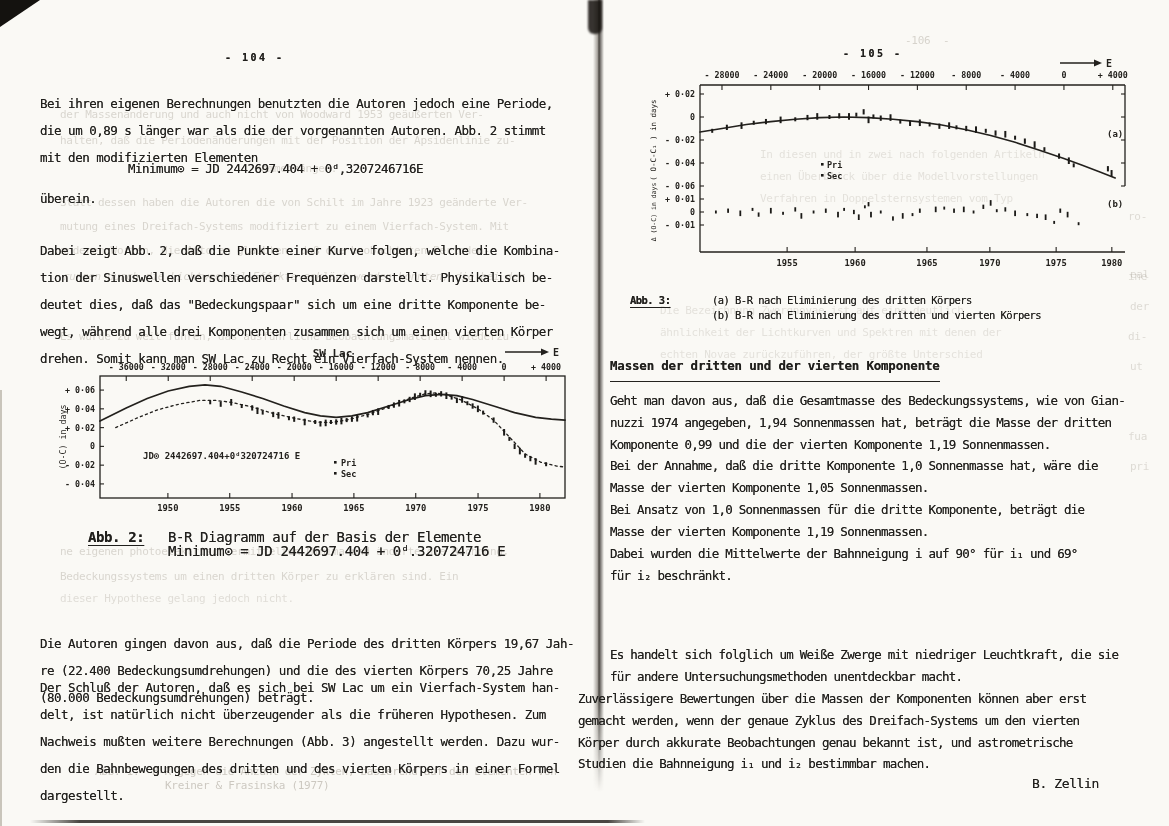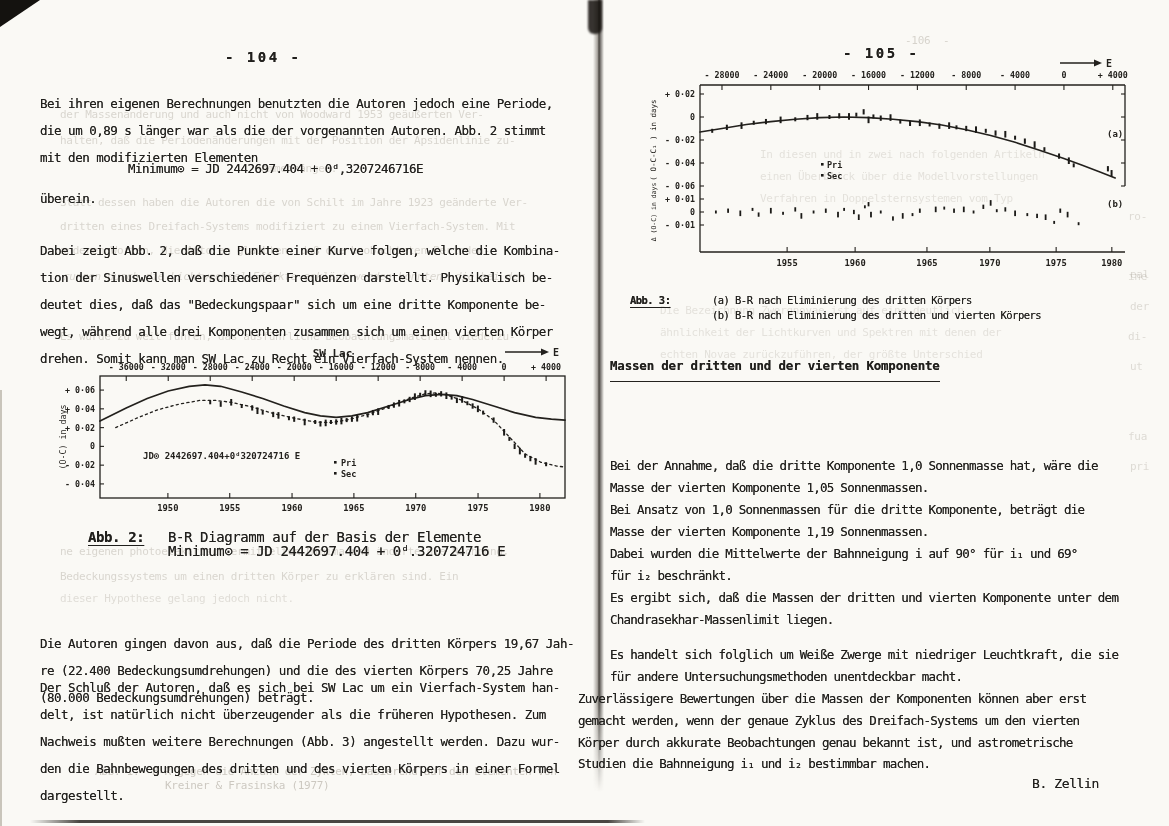--- a/index.html
+++ b/index.html
@@ -19,21 +19,21 @@
             mask-image:linear-gradient(to right,transparent,#000 8%,#000 94%,transparent);}
   .left-edge{position:absolute;left:0;top:390px;width:2px;height:436px;background:#c9c5bb;}
   
   .ghost{position:absolute;white-space:pre;font:11px/14px "DejaVu Sans Mono",monospace;
     color:#8d8578;opacity:.30;filter:blur(.5px);letter-spacing:-.3px;}
   
   .t{position:absolute;white-space:pre;color:#201f1c;
      font:12.5px/27px "DejaVu Sans Mono",monospace;letter-spacing:-.5px;
      text-shadow:0 0 .35px rgba(32,31,28,.75);}
   .t-r{font:12.5px/21.8px "DejaVu Sans Mono",monospace;letter-spacing:-.75px;}
-  .page-num{font-weight:bold;letter-spacing:2.5px;font-size:14px;}
+  .page-num{font-weight:bold;letter-spacing:2.5px;font-size:10px;}
   .caption{font-size:14px;line-height:13.5px;letter-spacing:-.4px;}
   .caption-r{font-size:10.5px;line-height:15px;letter-spacing:-.55px;}
   .cap-label{font-weight:bold;text-decoration:underline;text-underline-offset:3px;}
   .section-head{font-weight:bold;font-size:12.5px;letter-spacing:-.2px;
     border-bottom:1.5px solid #24221e;padding-bottom:2px;}
   .sig{font-size:13px;letter-spacing:-.4px;}
   .fig{position:absolute;}
 </style>
 </head>
 <body>
@@ -43,21 +43,21 @@
   <div class="corner-mark"></div>
   <div class="gutter"></div>
   <div class="gutter-top"></div>
   <div class="bottom-edge"></div>
   <div class="left-edge"></div>
   <div id="ghost-layer">
       <div class="ghost" style="left: 60px; top: 108px;">der Massenänderung und auch nicht von Woodward 1953 geäußerten Ver-</div>
       <div class="ghost" style="left: 60px; top: 134px;">halten, daß die Periodenänderungen mit der Position der Apsidenlinie zu-</div>
       <div class="ghost" style="left: 255px; top: 162px;">sammenhängen.</div>
       <div class="ghost" style="left: 60px; top: 196px;">Statt dessen haben die Autoren die von Schilt im Jahre 1923 geänderte Ver-</div>
-      <div class="ghost" style="left: 60px; top: 220px;">dritten eines Dreifach-Systems modifiziert zu einem Vierfach-System. Mit</div>
+      <div class="ghost" style="left: 60px; top: 220px;">mutung eines Dreifach-Systems modifiziert zu einem Vierfach-System. Mit</div>
       <div class="ghost" style="left: 60px; top: 244px;">anderen Worten, die Autoren glaubten, daß die beobachteten Perioden-</div>
       <div class="ghost" style="left: 63px; top: 270px; font-style: italic;">rungen durch die Lichtwechsel-Effekte erklärt werden könnten, die bei der</div>
       <div class="ghost" style="left: 60px; top: 330px;">Es würde zu weit führen, das ausführliche Beobachtungsmaterial wiederzu-</div>
       <div class="ghost" style="left: 60px; top: 545px;">ne eigenen photoelektrisch ermittelten Minima und änderte die Rechnung,</div>
       <div class="ghost" style="left: 60px; top: 570px;">Bedeckungssystems um einen dritten Körper zu erklären sind. Ein</div>
       <div class="ghost" style="left: 60px; top: 592px; opacity: 0.24;">dieser Hypothese gelang jedoch nicht.</div>
       <div class="ghost" style="left: 95px; top: 765px; opacity: 0.42;">Abb. 1:  B-R gegen die Anzahl der Zyklen, basierend auf den Elementen von</div>
       <div class="ghost" style="left: 165px; top: 779px; opacity: 0.42;">Kreiner &amp; Frasinska (1977)</div>
       <div class="ghost" style="left: 905px; top: 34px; opacity: 0.32;">-106  -</div>
       <div class="ghost" style="left: 760px; top: 148px; opacity: 0.2;">In diesen und in zwei nach folgenden Artikeln</div>
@@ -372,28 +372,29 @@
         <line x1="466.825" y1="192" x2="466.825" y2="197" stroke="#23211d" stroke-width="1.1"></line>
         <text x="466.825" y="211" font-size="8.8" text-anchor="middle" fill="#23211d" font-family="&quot;DejaVu Sans Mono&quot;,monospace" font-weight="bold">1980</text>
       </svg></div>
 
   <div class="t caption-r cap-label" style="left:630px;top:293px;">Abb. 3:</div>
   <div class="t caption-r" style="left:712px;top:293px;">(a) B-R nach Eliminierung des dritten Körpers
 (b) B-R nach Eliminierung des dritten und vierten Körpers</div>
 
   <div class="t section-head" style="left:610px;top:352px;">Massen der dritten und der vierten Komponente</div>
 
+  <div class="t t-r" style="left:610px;top:390px;">Geht man davon aus, daß die Gesamtmasse des Bedeckungssystems, wie von Gian-
+nuzzi 1974 angegeben, 1,94 Sonnenmassen hat, beträgt die Masse der dritten
+Komponente 0,99 und die der vierten Komponente 1,19 Sonnenmassen.</div>
   <div class="t t-r" style="left:610px;top:455px;">Bei der Annahme, daß die dritte Komponente 1,0 Sonnenmasse hat, wäre die
 Masse der vierten Komponente 1,05 Sonnenmassen.</div>
   <div class="t t-r" style="left:610px;top:499px;">Bei Ansatz von 1,0 Sonnenmassen für die dritte Komponente, beträgt die
 Masse der vierten Komponente 1,19 Sonnenmassen.</div>
   <div class="t t-r" style="left:610px;top:543px;">Dabei wurden die Mittelwerte der Bahnneigung i auf 90° für i₁ und 69°
 für i₂ beschränkt.</div>
-  <div class="t t-r" style="left:610px;top:587px;">Es ergibt sich, daß die Massen der dritten und vierten Komponente unter dem
-Chandrasekhar-Massenlimit liegen.</div>
   <div class="t t-r" style="left:610px;top:644px;">Es handelt sich folglich um Weiße Zwerge mit niedriger Leuchtkraft, die sie
 für andere Untersuchungsmethoden unentdeckbar macht.</div>
   <div class="t t-r" style="left:578px;top:688px;">Zuverlässigere Bewertungen über die Massen der Komponenten können aber erst
 gemacht werden, wenn der genaue Zyklus des Dreifach-Systems um den vierten
 Körper durch akkurate Beobachtungen genau bekannt ist, und astrometrische
 Studien die Bahnneigung i₁ und i₂ bestimmbar machen.</div>
 
   <div class="t sig" style="left:1032px;top:770px;">B. Zellin</div>
 
 </div>

